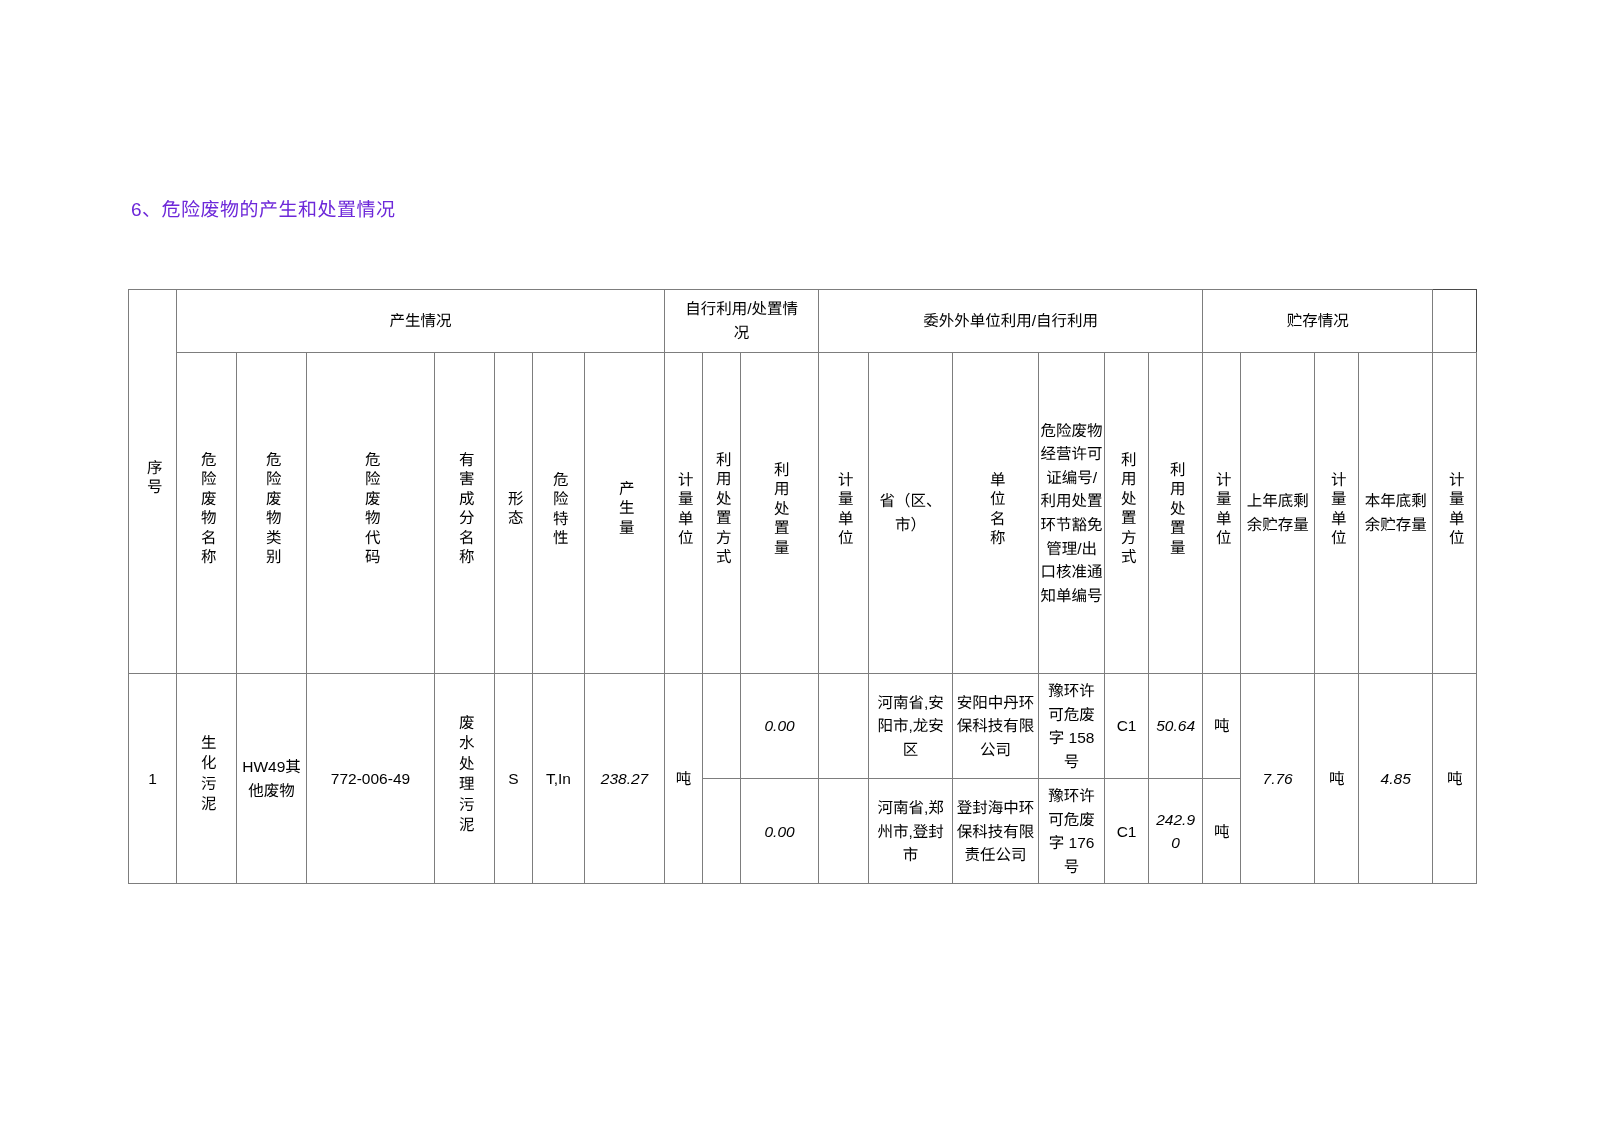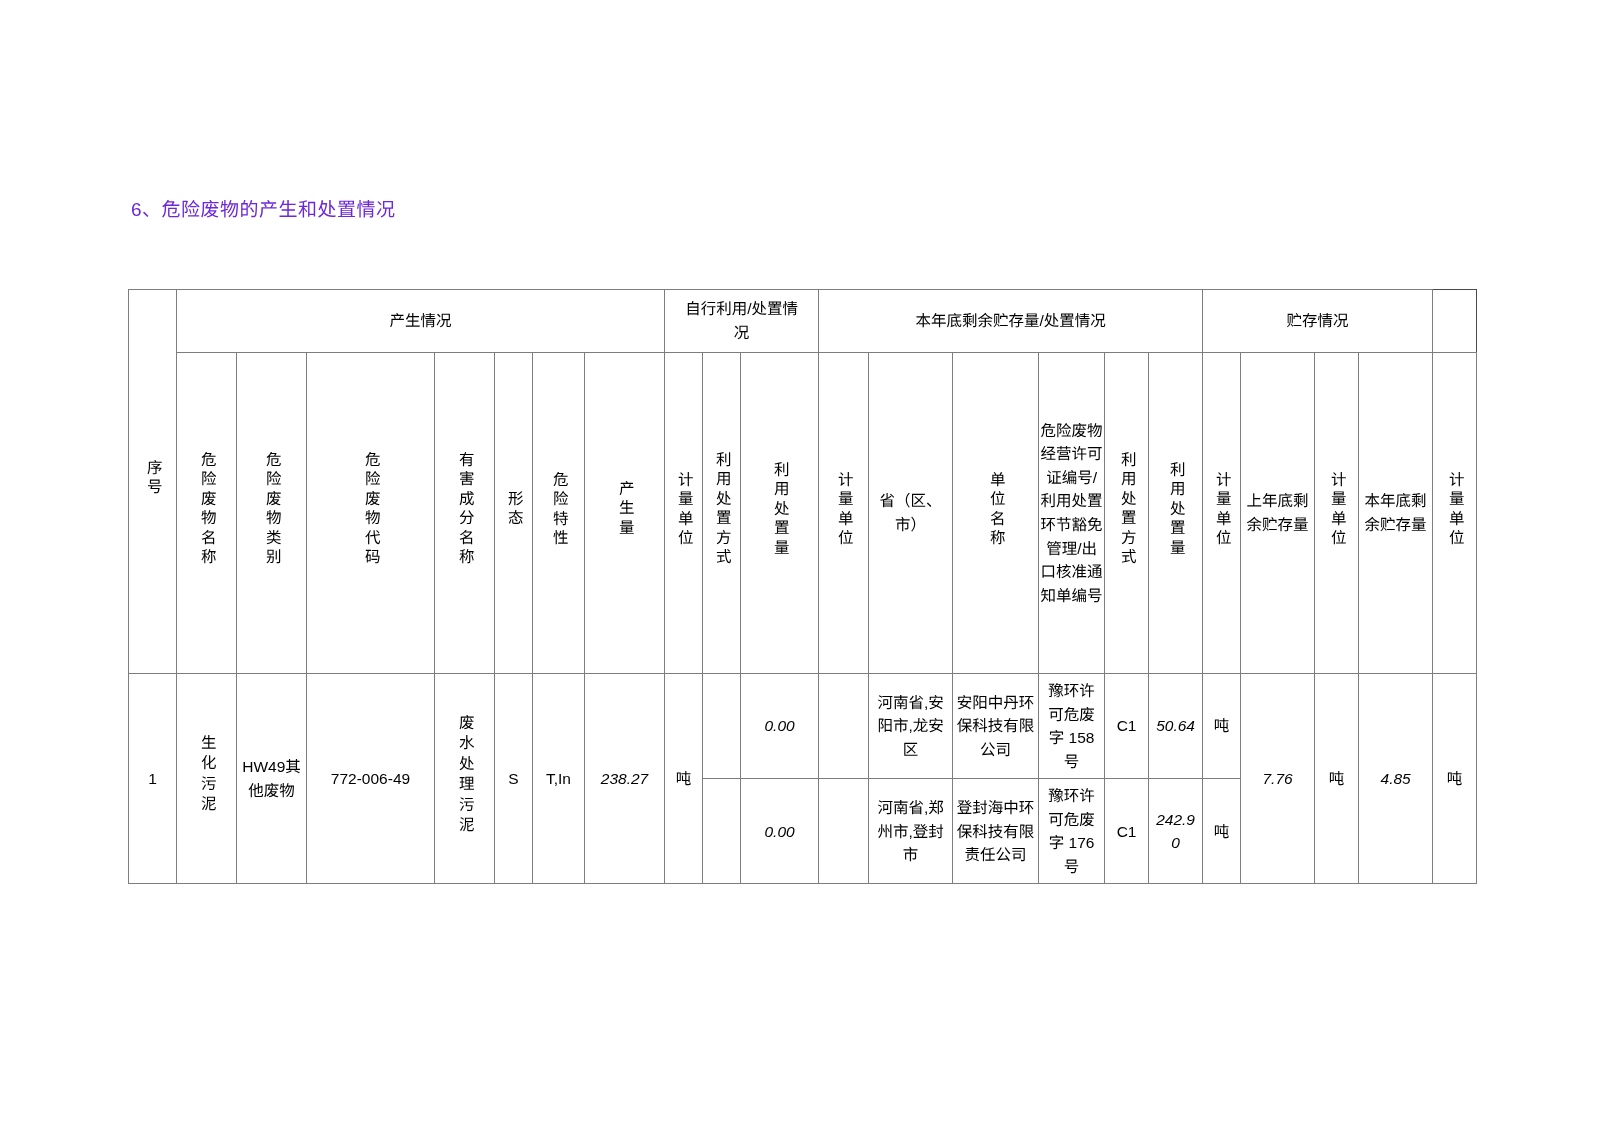--- a/index.html
+++ b/index.html
@@ -143,21 +143,21 @@
         <col style="width:44px">
       </colgroup>
 
       <thead>
         <tr>
           <td rowspan="2" class="vhead">
             <span class="vtext">序号</span>
           </td>
           <td class="grp thick-left" colspan="7">产生情况</td>
           <td class="grp thick-left" colspan="3">自行利用/处置情况</td>
-          <td class="grp thick-left" colspan="6">本年底剩余贮存量/处置情况</td>
+          <td class="grp thick-left" colspan="6">委外外单位利用/自行利用</td>
           <td class="grp thick-left" colspan="4">贮存情况</td>
         </tr>
 
         <tr>
           <td class="vhead thick-left">
             <span class="vtext">危险废物名称</span>
           </td>
           <td class="vhead">
             <span class="vtext">危险废物类别</span>
           </td>

